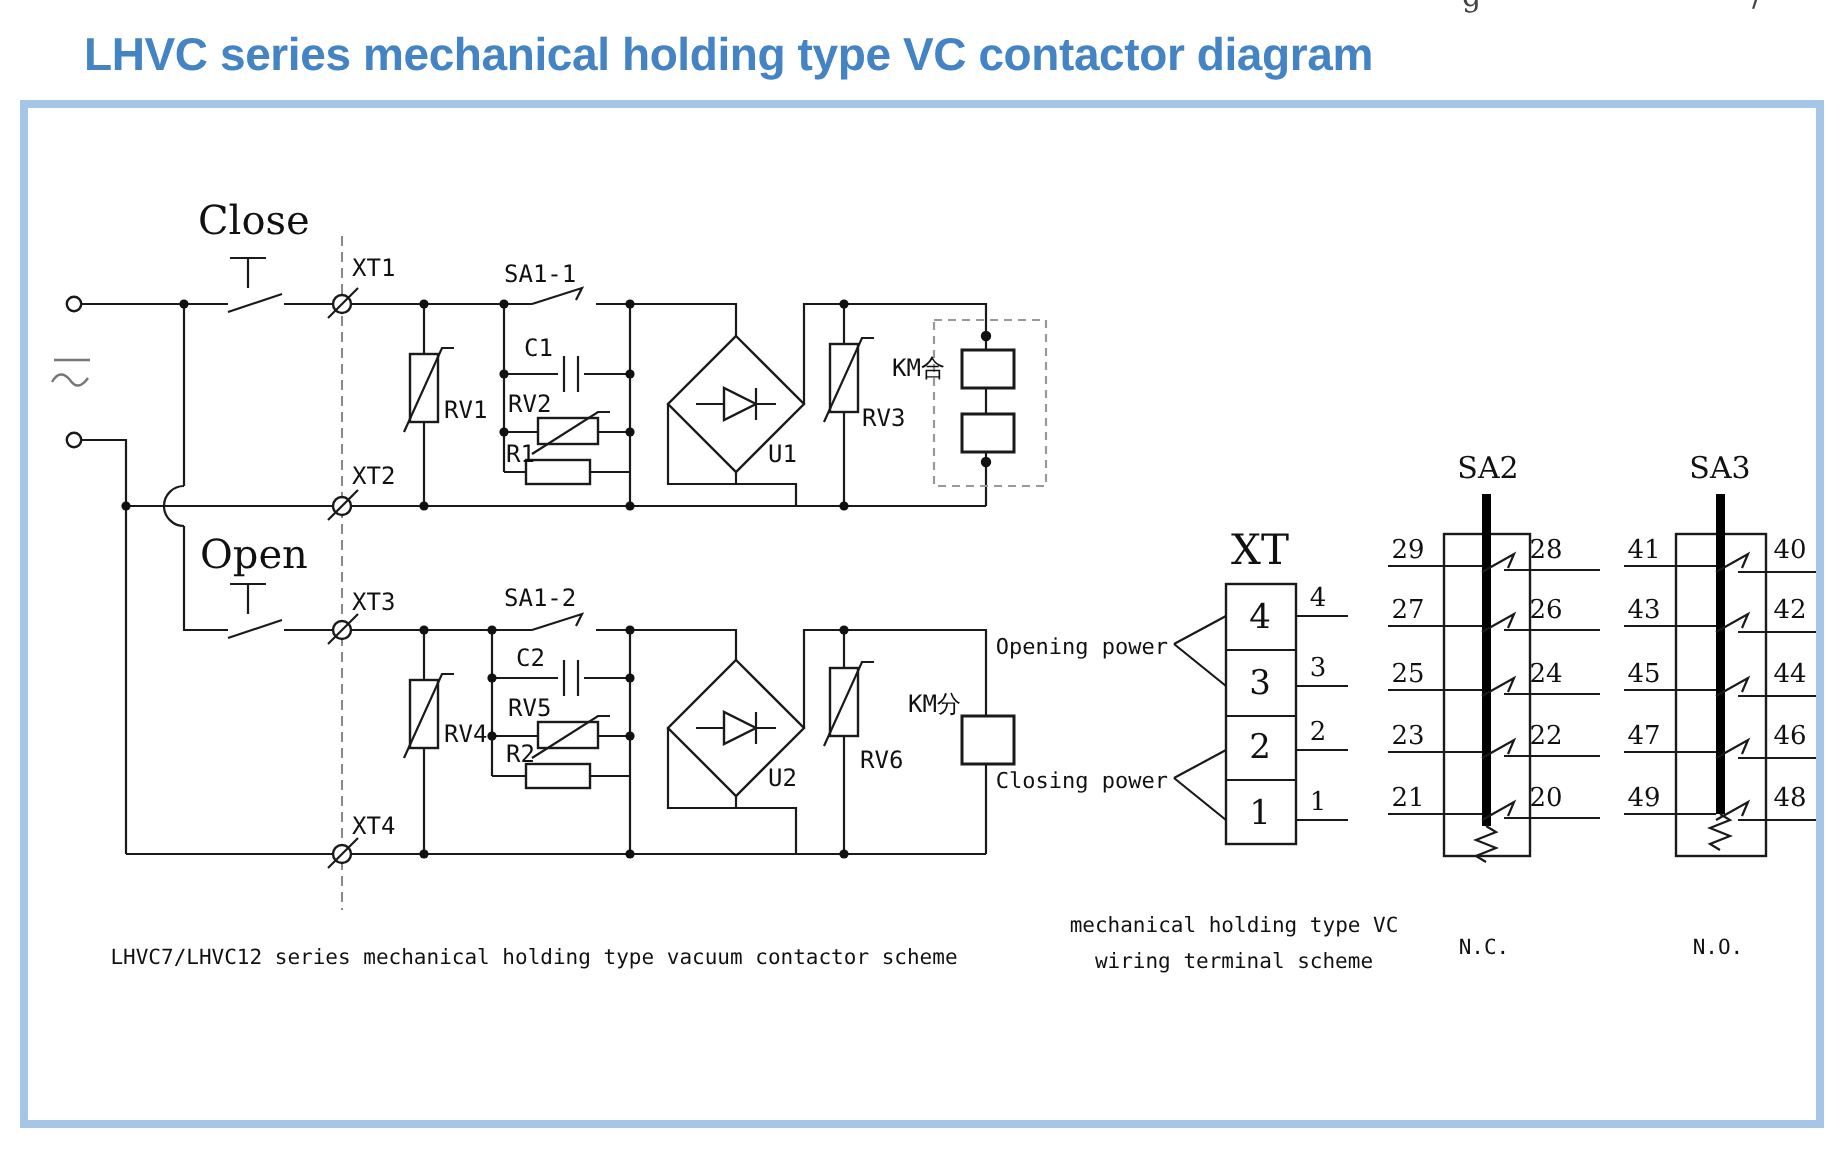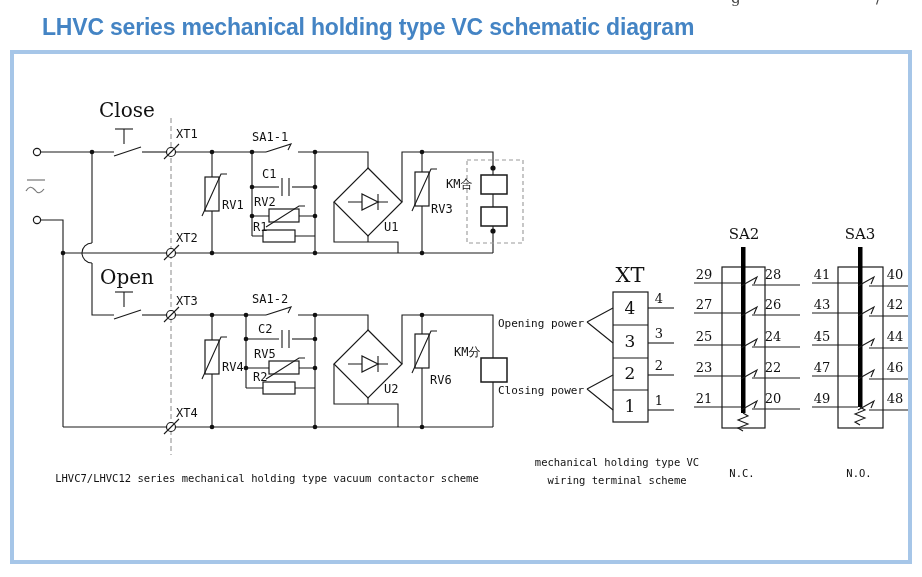--- a/index.html
+++ b/index.html
@@ -29,21 +29,21 @@
   .stub{font:13px "DejaVu Serif",serif;text-anchor:middle;}
   .sa-t{font:15px "DejaVu Serif",serif;text-anchor:middle;}
   .num{font:13px "DejaVu Serif",serif;text-anchor:middle;}
   .cap{font:10.5px "DejaVu Sans Mono",monospace;text-anchor:middle;}
   .pwr{font:11px "DejaVu Sans Mono",monospace;text-anchor:end;}
 </style>
 </head>
 <body>
 
 <div class="stage">
-  <div class="title">LHVC series mechanical holding type VC schematic diagram</div>
+  <div class="title">LHVC series mechanical holding type VC contactor diagram</div>
   <div class="frag frag-g">
       <span>g</span>
     </div>
   <div class="frag frag-slash">
       <span>/</span>
     </div>
   <div class="frame"></div>
 
   <svg width="922" height="577" viewBox="0 0 922 577">
 

